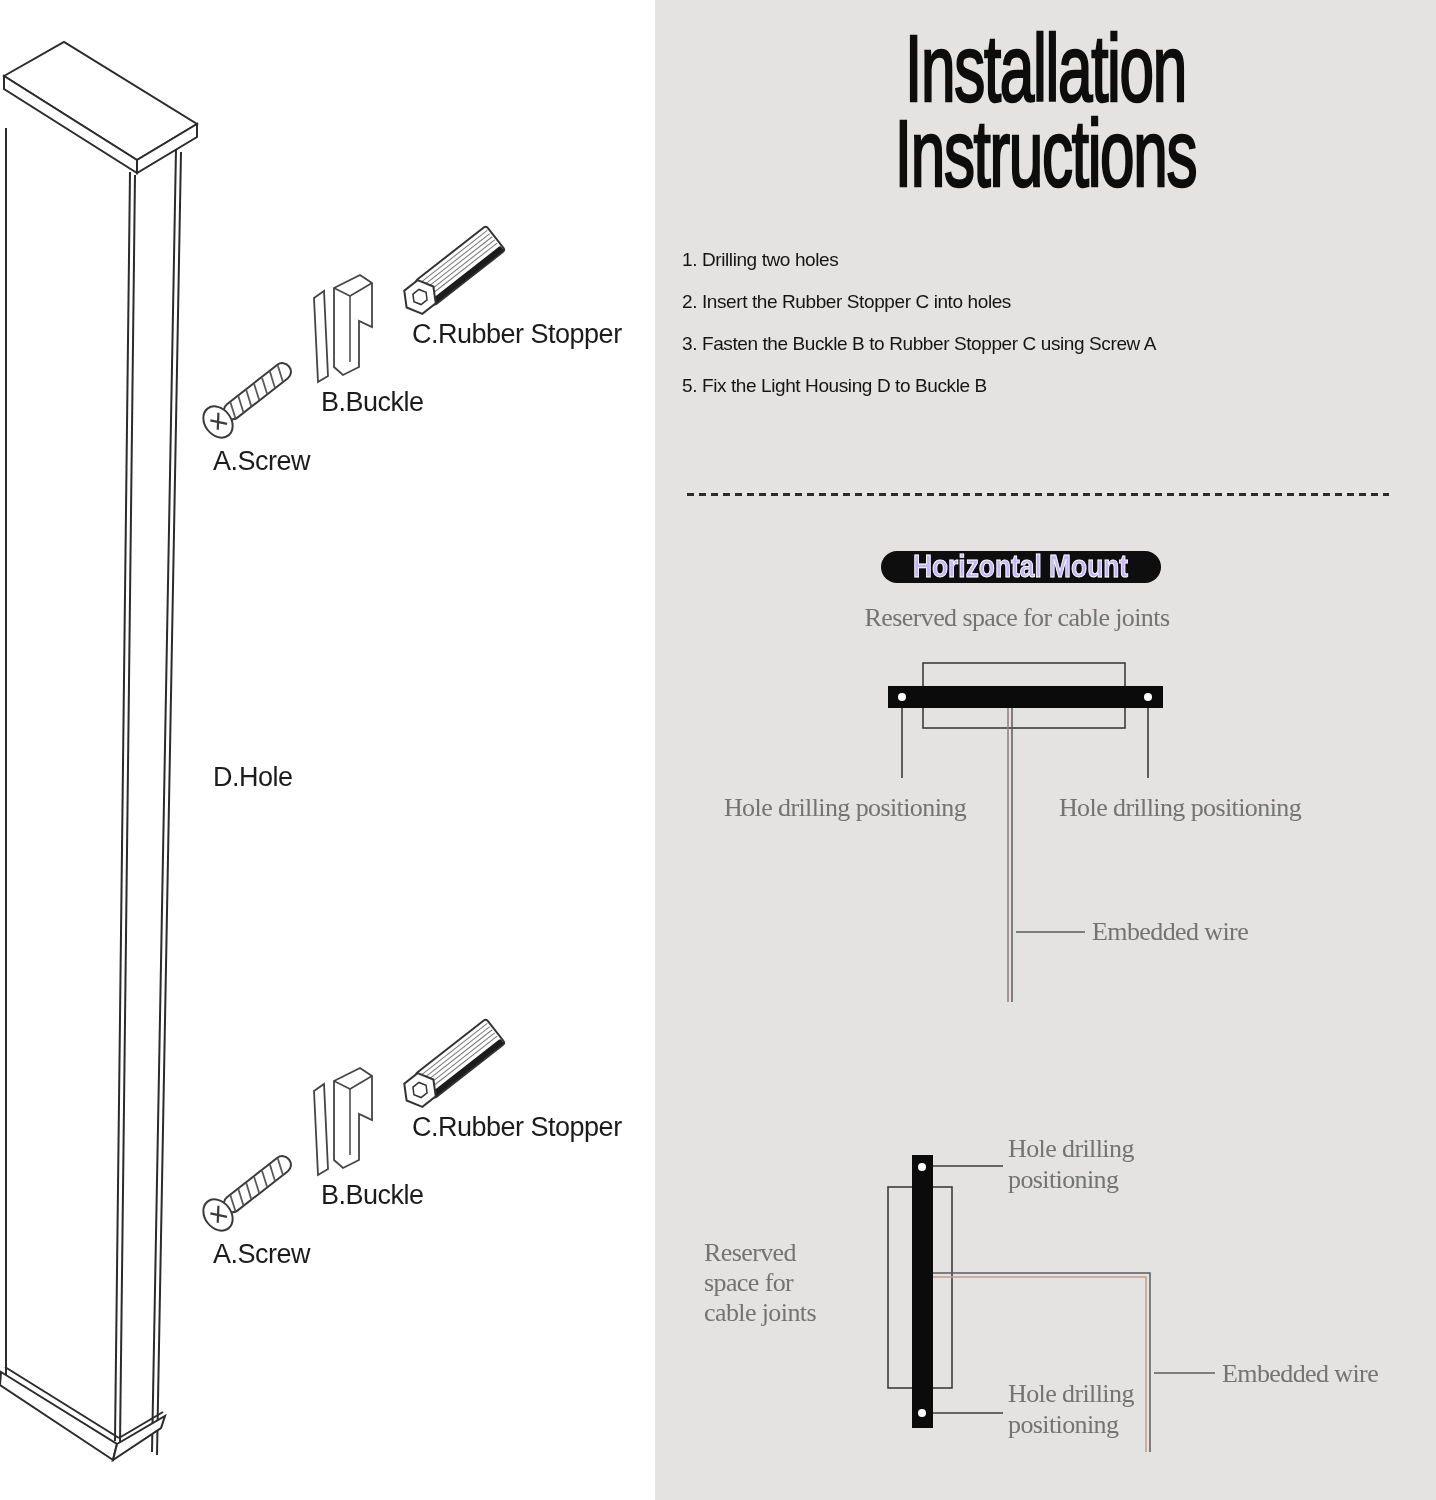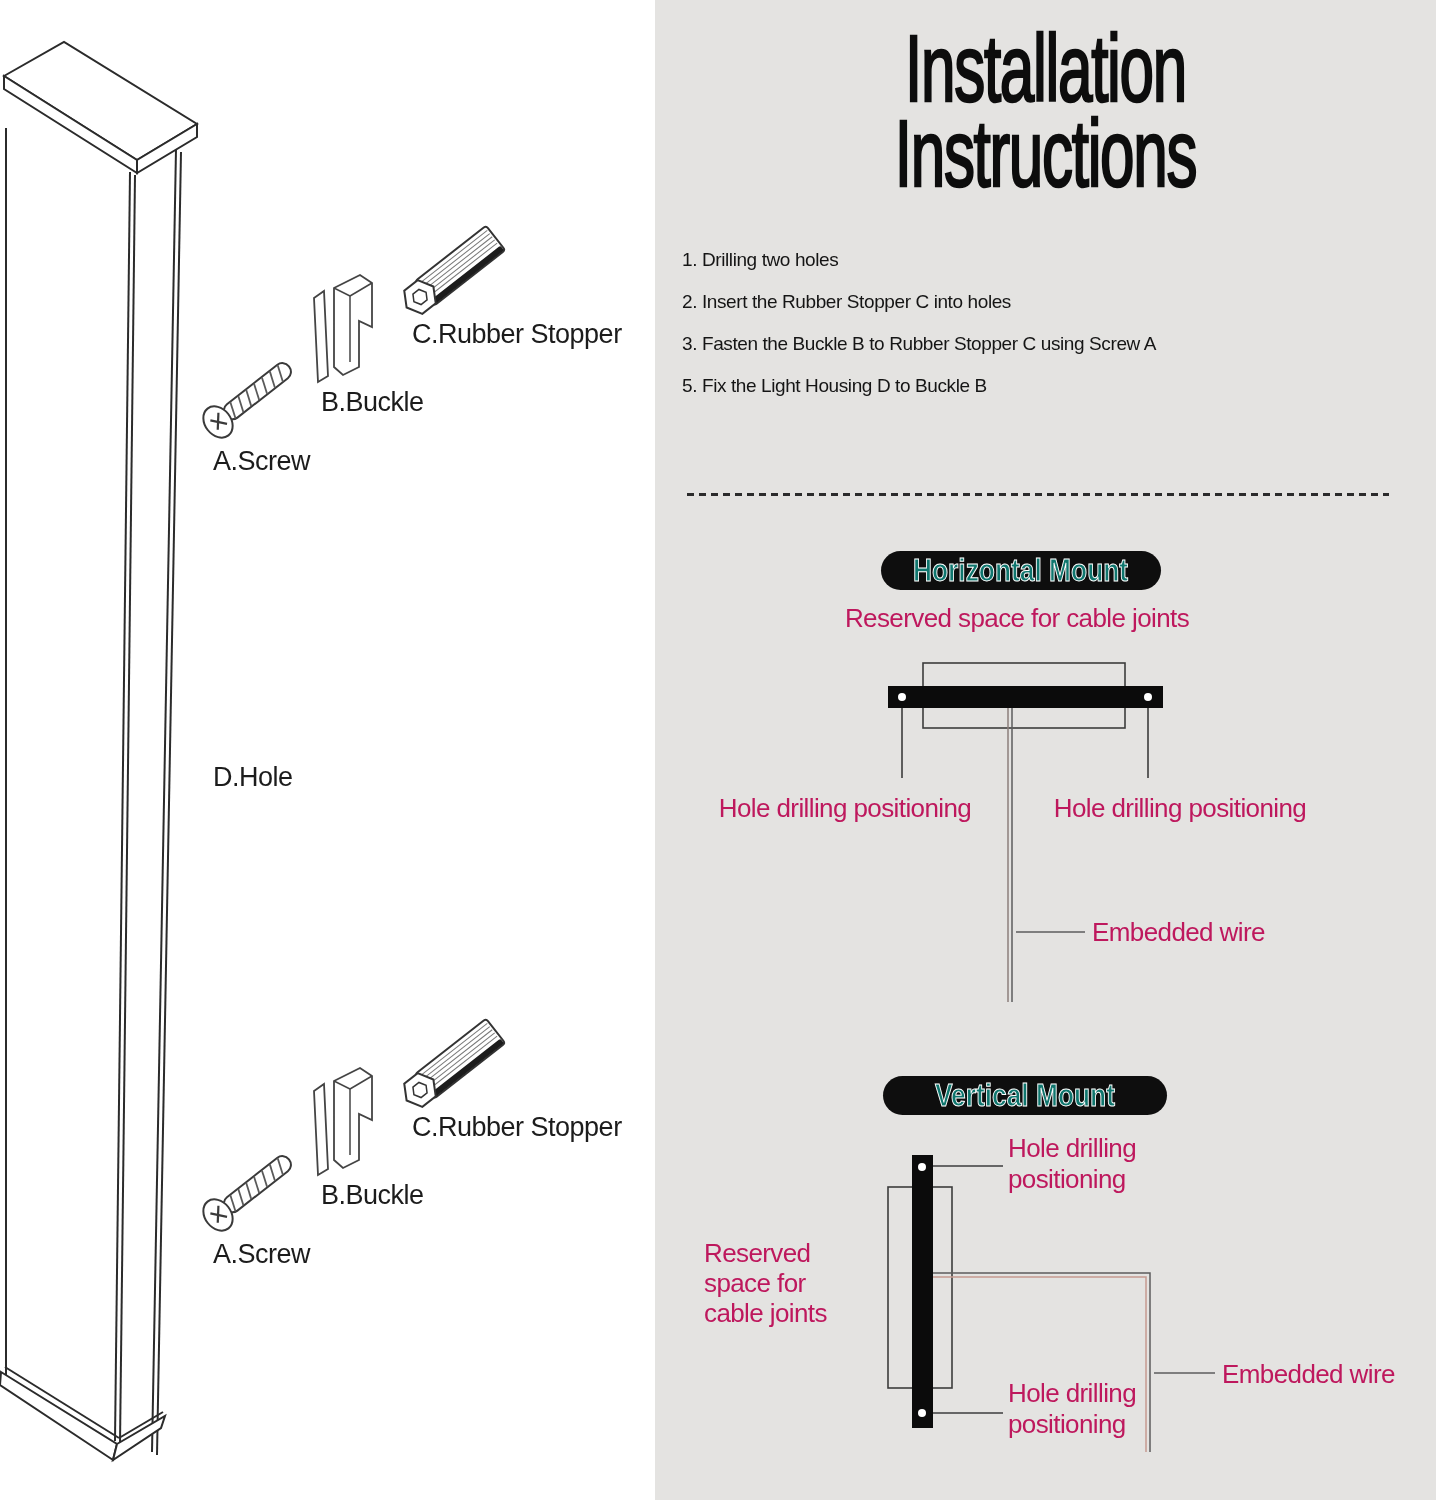--- a/index.html
+++ b/index.html
@@ -16,28 +16,28 @@
          font-weight:normal;color:#0d0d0d;font-size:94px;line-height:85px;}
   .title .tline{display:block;transform:scaleX(0.66);transform-origin:50% 50%;
          -webkit-text-stroke:2.5px #0d0d0d;letter-spacing:-2px;}
   
   .steps{position:absolute;left:682px;top:239px;font-size:19px;line-height:42px;
          letter-spacing:-0.4px;color:#151515;}
   
   .dashes{position:absolute;left:687px;top:493px;width:702px;height:3px;
           background:repeating-linear-gradient(90deg,#2b2b2b 0 7px,transparent 7px 12px);}
   
-  .badge{position:absolute;height:39px;background:#0e0e0e;border-radius:23px;
-         display:flex;align-items:center;justify-content:center;color:#0f766e;
+  .badge{position:absolute;height:32px;background:#0e0e0e;border-radius:23px;
+         display:flex;align-items:center;justify-content:center;color:#c4b5fd;
          font-size:31px;font-weight:bold;}
   .badge span{transform:scaleX(0.85);-webkit-text-stroke:1px #ffffff;white-space:nowrap;}
   .badge-h{left:881px;top:551px;width:280px;}
   .badge-v{left:883px;top:1076px;width:284px;}
   
-  .lbl{font-size:26px;letter-spacing:-0.6px;color:#be185d;}
+  .lbl{font-size:26px;letter-spacing:-0.6px;color:#737373;font-family:Liberation Serif, serif;}
   .center{transform:translateX(-50%);text-align:center;}
   .two-line{line-height:31px;}
   .three-line{line-height:30px;}
   
   .part{font-size:27px;letter-spacing:-0.5px;color:#1c1c1c;}
 </style>
 </head>
 <body>
 
 <div class="canvas">
@@ -161,23 +161,20 @@
   <div class="dashes"></div>
 
   <div class="badge badge-h">
     <span>Horizontal Mount</span>
   </div>
   <div class="abs lbl center" style="left:1017px;top:603px">Reserved space for cable joints</div>
   <div class="abs lbl center" style="left:845px;top:793px">Hole drilling positioning</div>
   <div class="abs lbl center" style="left:1180px;top:793px">Hole drilling positioning</div>
   <div class="abs lbl" style="left:1092px;top:917px">Embedded wire</div>
 
-  <div class="badge badge-v">
-    <span>Vertical Mount</span>
-  </div>
   <div class="abs lbl two-line" style="left:1008px;top:1133px">
     <div>Hole drilling</div>
     <div>positioning</div>
   </div>
   <div class="abs lbl three-line" style="left:704px;top:1238px">
     <div>Reserved</div>
     <div>space for</div>
     <div>cable joints</div>
   </div>
   <div class="abs lbl two-line" style="left:1008px;top:1378px">

